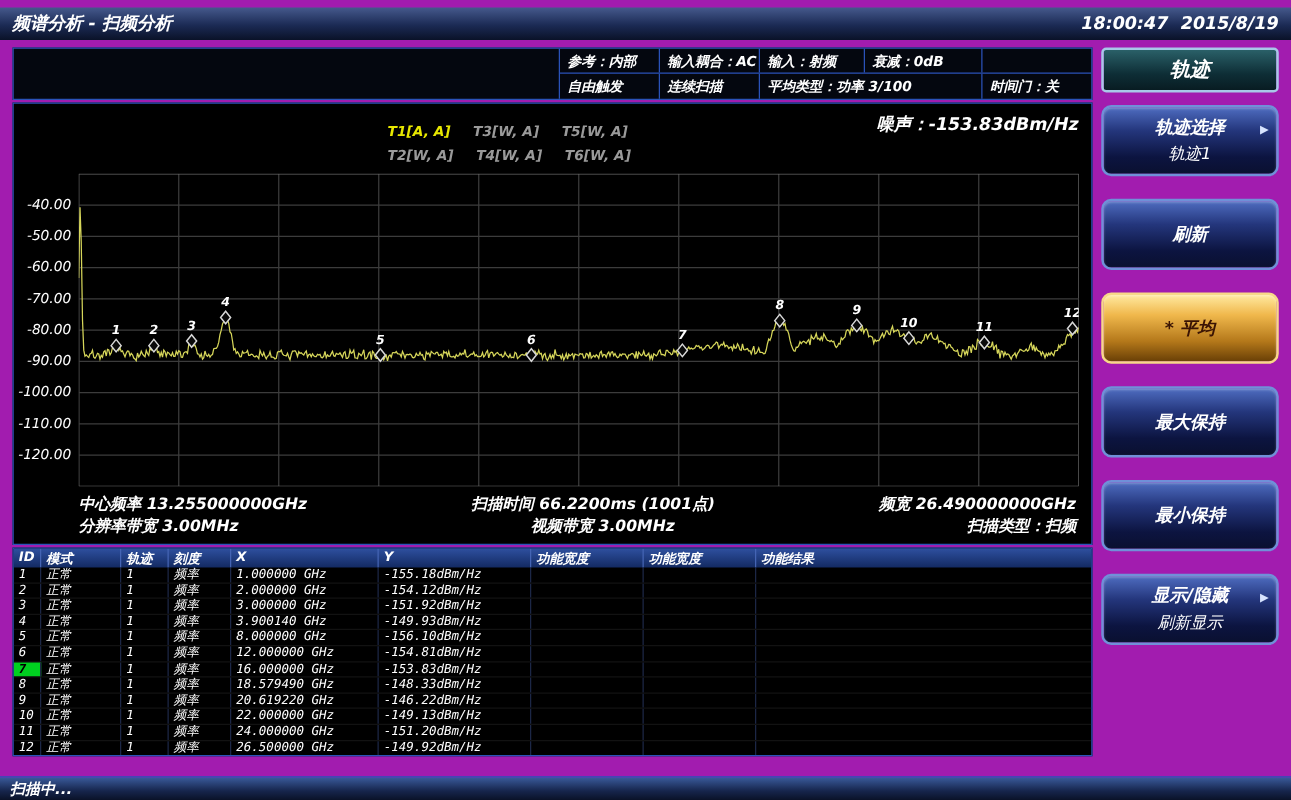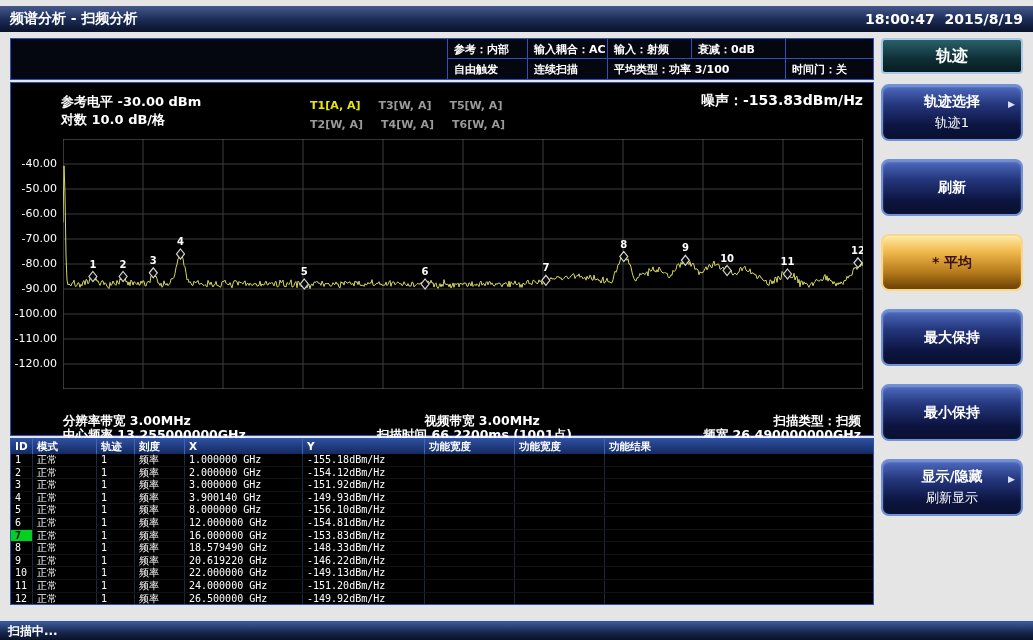--- a/index.html
+++ b/index.html
@@ -1,18 +1,18 @@
 <!DOCTYPE html>
 <html><head>
 <meta charset="utf-8">
 <style>
   * { margin:0; padding:0; box-sizing:border-box; }
   html,body { width:1033px; height:640px; background:#000; overflow:hidden;
     font-family:"DejaVu Sans","Liberation Sans",sans-serif; }
-  .screen { position:relative; width:1033px; height:640px; background:#e5e5e5; }
+  .screen { position:relative; width:1033px; height:640px; background:#a21caf;font-style:italic; }
 
   
   .titlebar { position:absolute; left:0; top:6px; width:100%; height:26px;
     background:linear-gradient(180deg,#45598c 0%,#1b2a54 55%,#0a1228 100%);
     display:flex; align-items:center; justify-content:space-between;
     padding:0 10px; color:#fff; font-size:14px; font-weight:bold; }
   .clock span { margin-left:5px; }
 
   
   .settings-strip { position:absolute; left:10px; top:38px; width:864px; height:42px;
@@ -42,21 +42,21 @@
   .trace-tag { font-size:11px; font-weight:bold; color:#9a9a9a; margin:0 9px; }
   .trace-tag.active { color:#e8e800; }
   .ch-right { position:absolute; right:10px; top:8px; text-align:right; line-height:19px; }
   .ch-right .mk { font-size:13px; font-weight:bold; }
   .ch-right .nz { font-size:14px; font-weight:bold; }
   .yticks .ytick { position:absolute; left:0; width:46px; text-align:right;
     font-size:11px; color:#fff; }
   #plot-svg { position:absolute; left:52px; top:56px; background:#000; display:block; }
   .foot1, .foot2 { position:absolute; left:52px; right:12px; display:flex;
     justify-content:space-between; font-size:12.5px; font-weight:bold; }
-  .foot1 { top:312px;margin-top:32px; }
+  .foot1 { top:312px; }
   .foot2 { top:330px; }
 
   
   .table-panel { position:absolute; left:10px; top:438px; width:864px; height:167px;
     border:1px solid #2a52b8; background:#000; overflow:hidden; }
   .t-header { display:flex; height:15px;
     background:linear-gradient(180deg,#2e4f9e 0%,#132a62 100%);
     color:#fff; font-size:10.5px; font-weight:bold; }
   .t-header .tc { border-right:1px solid #4464b4; padding-top:1px; }
   .trow { display:flex; height:12.6px; border-bottom:1px solid #121212; color:#fff;
@@ -119,24 +119,20 @@
       <div class="srow srow2" id="settings-row2">
           <div class="scell">自由触发</div>
           <div class="scell">连续扫描</div>
           <div class="scell">平均类型：功率 3/100</div>
           <div class="scell">时间门：关</div>
         </div>
     </div>
   </div>
 
   <div class="chart-panel">
-    <div class="ch-left">
-      <div>参考电平 -30.00 dBm</div>
-      <div>对数 10.0 dB/格</div>
-    </div>
     <div class="ch-traces" id="trace-labels">
         <div class="trace-row"><span class="trace-tag active">T1[A, A]</span><span class="trace-tag">T3[W, A]</span><span class="trace-tag">T5[W, A]</span></div>
         <div class="trace-row"><span class="trace-tag">T2[W, A]</span><span class="trace-tag">T4[W, A]</span><span class="trace-tag">T6[W, A]</span></div>
       </div>
     <div class="ch-right">
       <div class="nz">噪声：-153.83dBm/Hz</div>
     </div>
     <div class="yticks" id="yticks">
         <div class="ytick" style="top: 74px;">-40.00</div>
         <div class="ytick" style="top: 99px;">-50.00</div>

